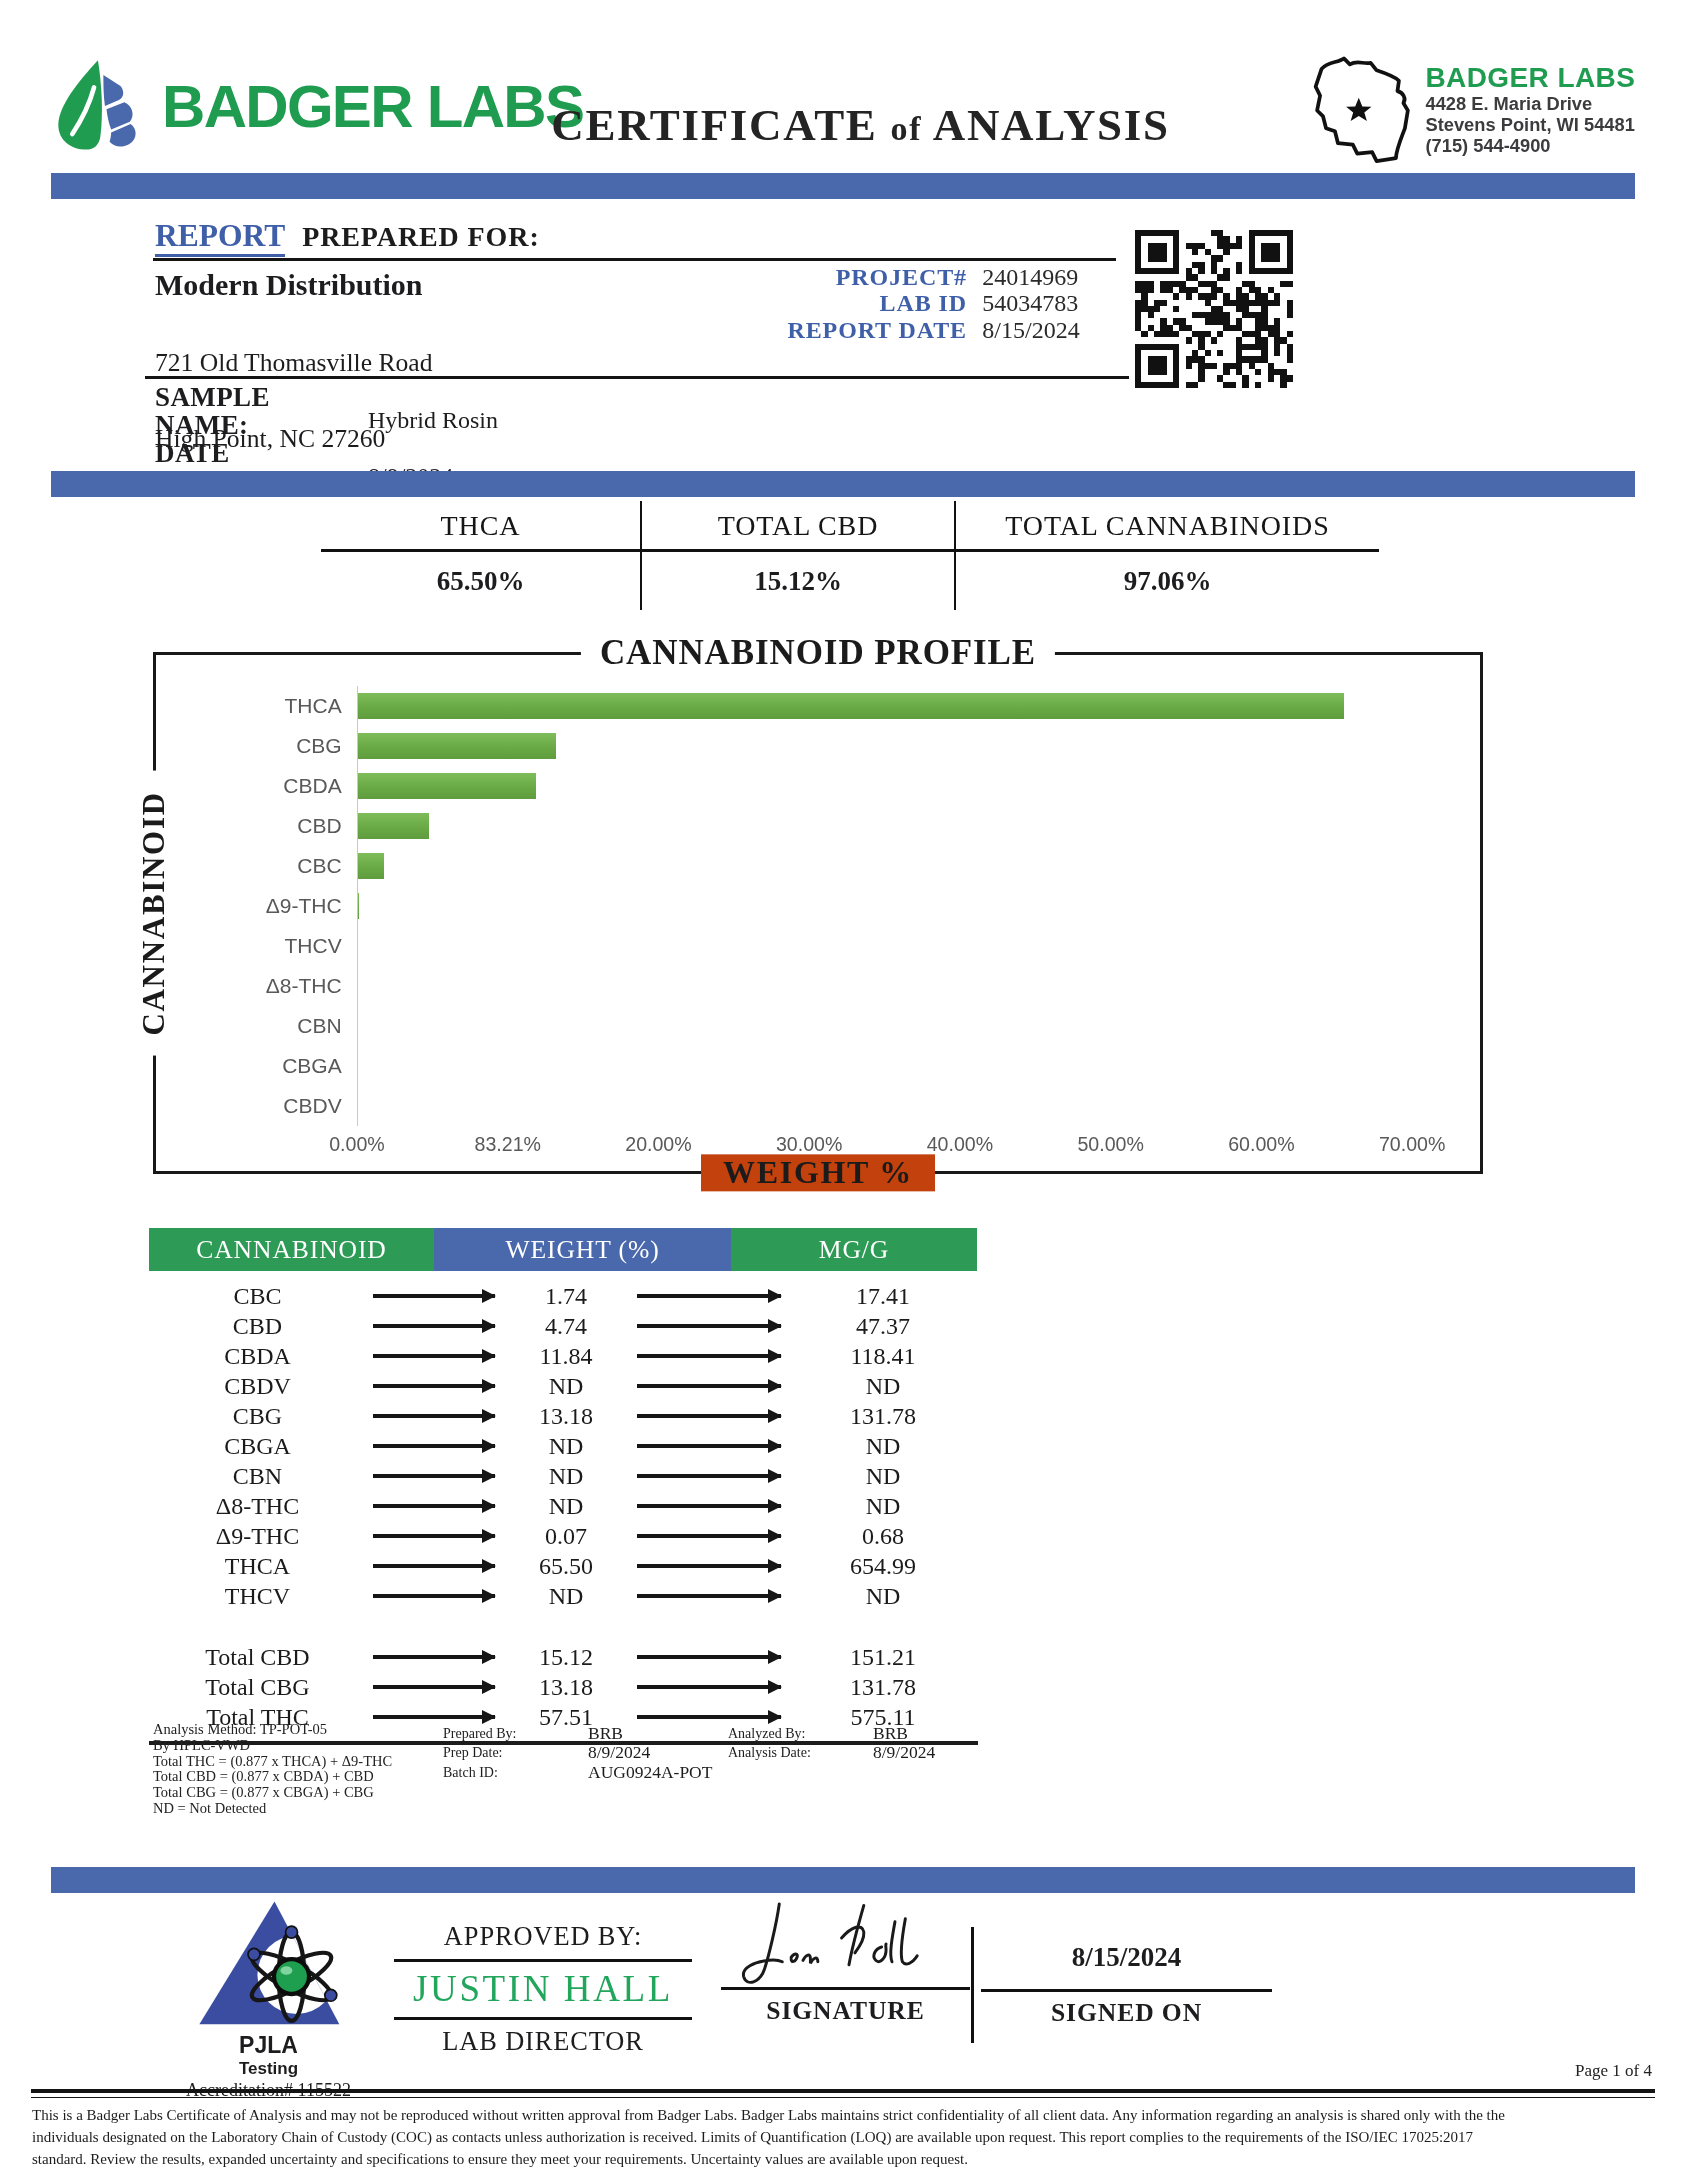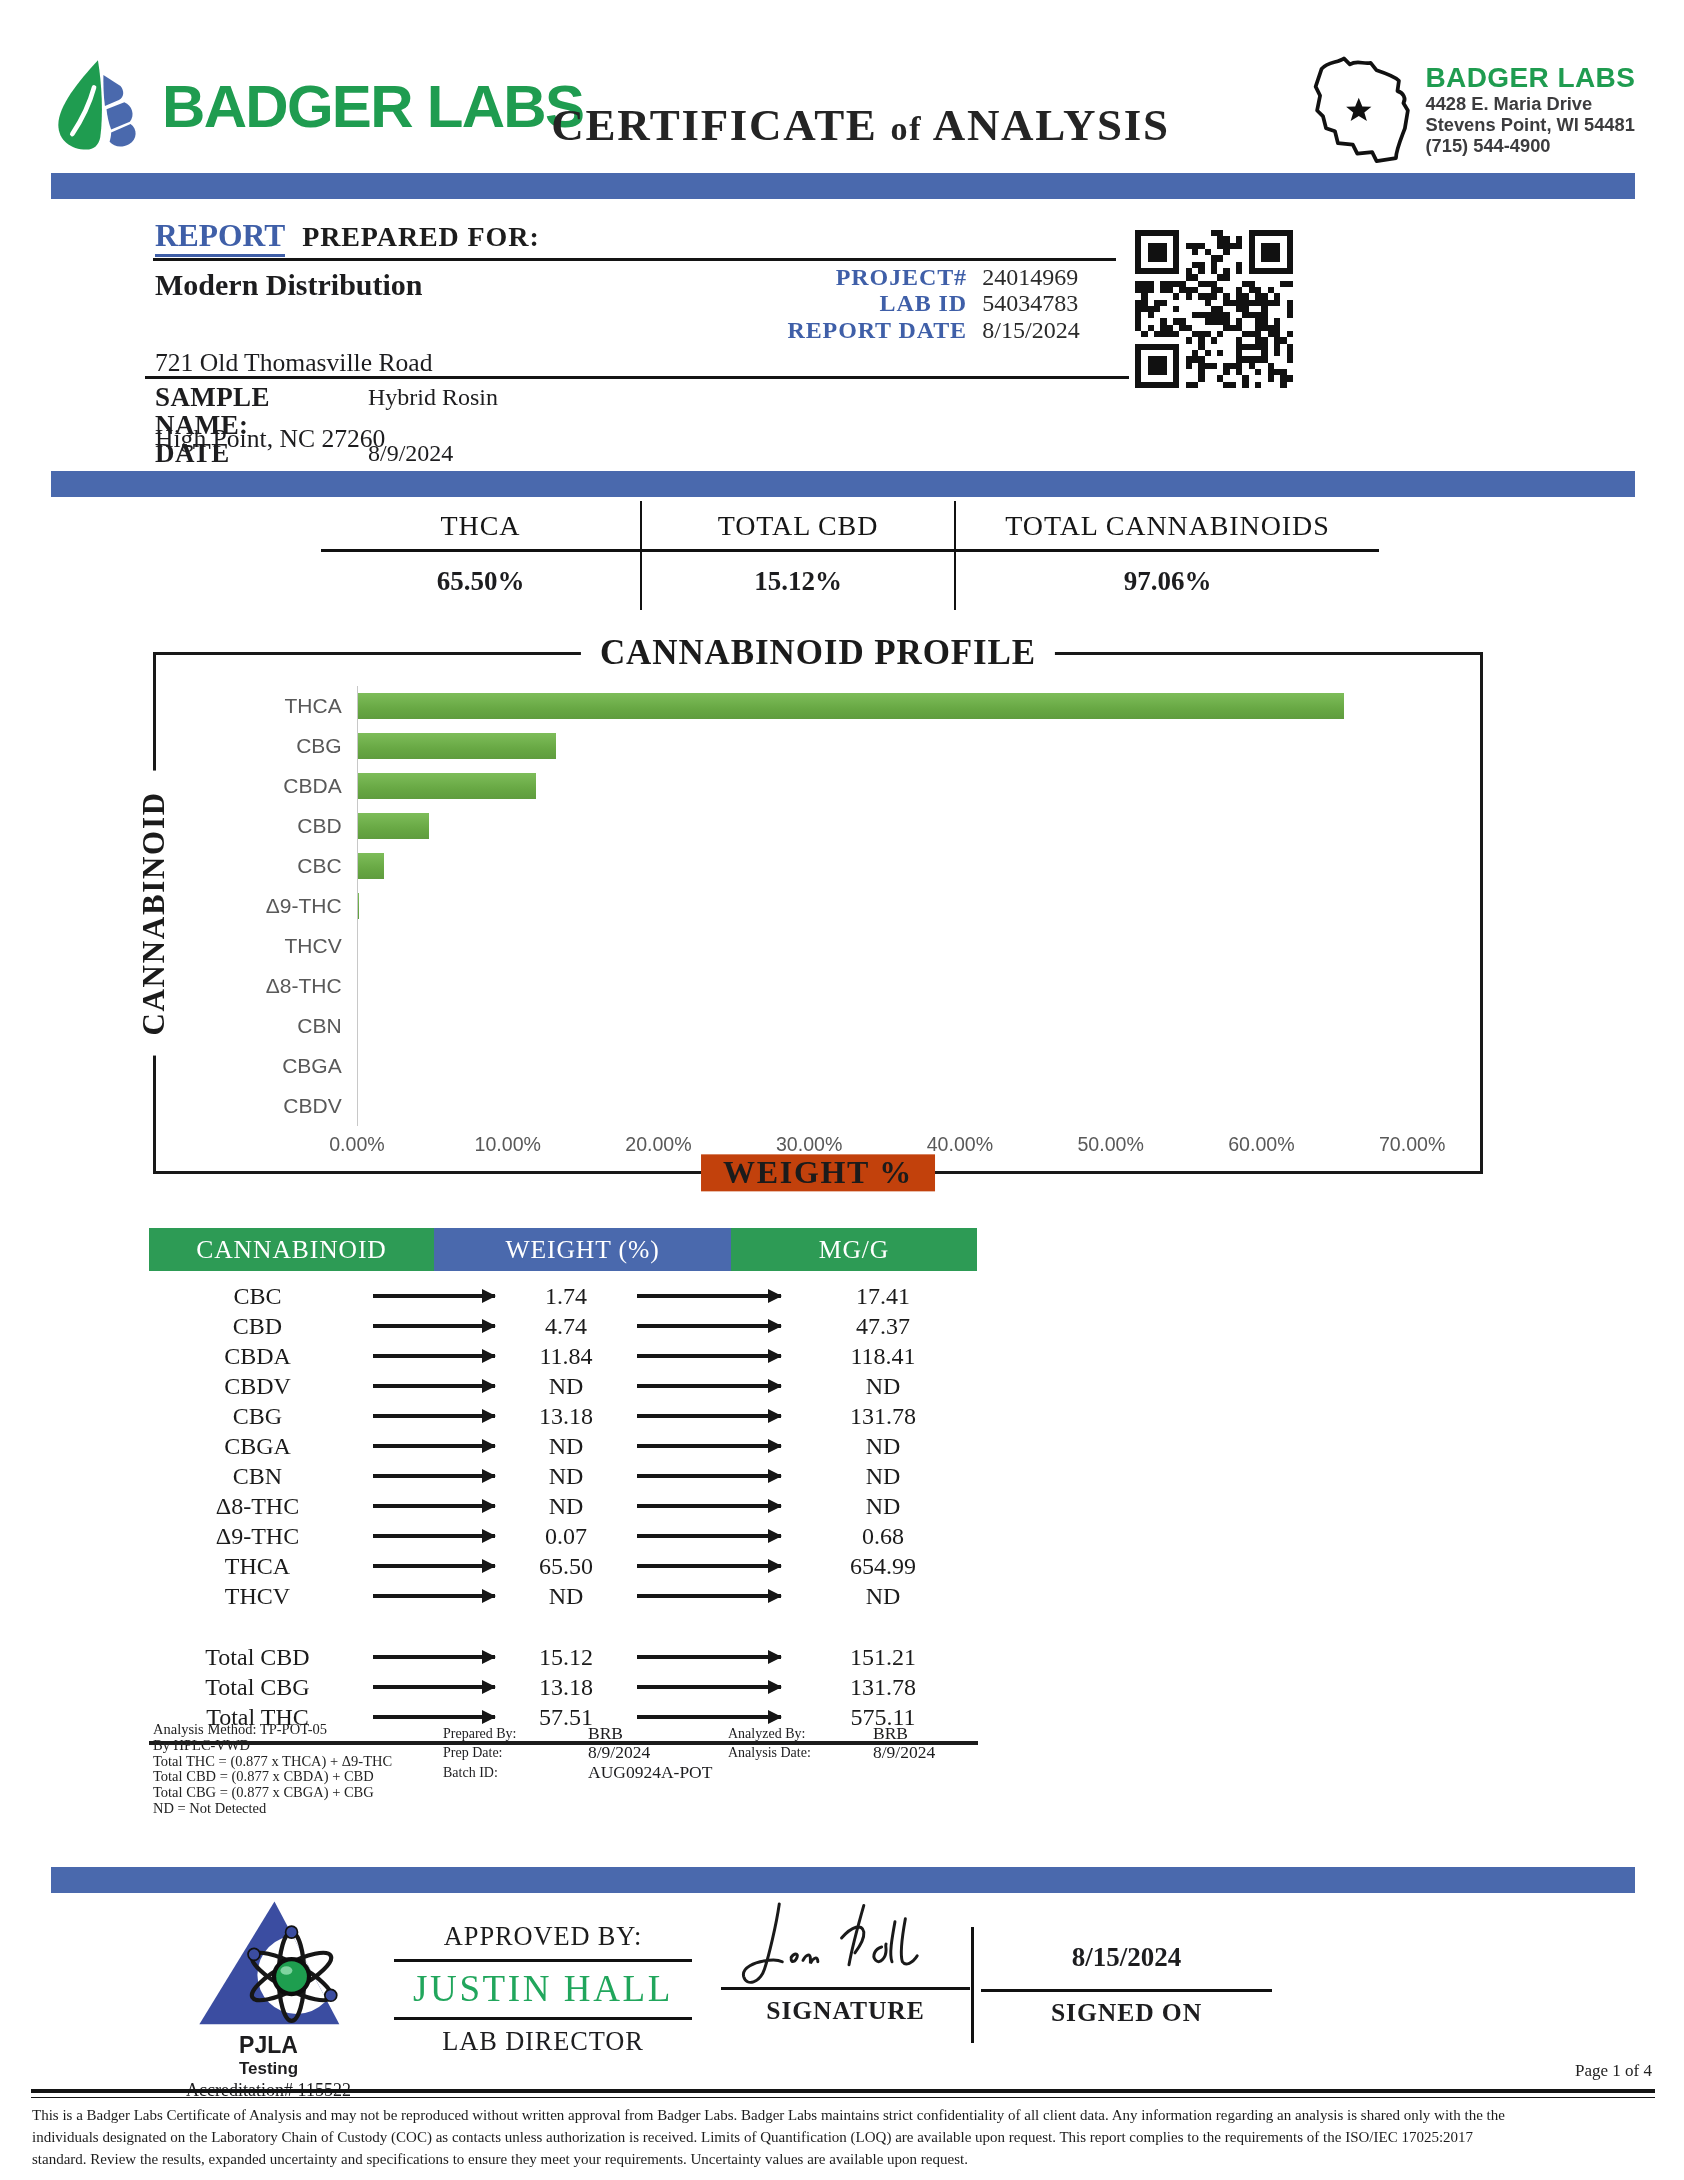--- a/index.html
+++ b/index.html
@@ -40,21 +40,21 @@
   .meta { position:absolute; left:545px; top:264px; width:579px; }
   .meta-row { display:flex; line-height:26.4px; }
   .meta-label { width:422px; text-align:right; color:#3f5fa8; font-weight:700; font-size:24px; letter-spacing:0.9px; }
   .meta-value { padding-left:15.3px; font-size:24px; color:#2a2a2a; }
 
   .qr { position:absolute; left:1135px; top:230px; width:158px; height:158px; fill:#111; shape-rendering:crispEdges; }
 
   .sample { position:absolute; left:155px; top:383px; }
   .sample-row { display:flex; line-height:28px; }
   .s-label { width:213px; font-weight:700; font-size:27px; letter-spacing:0.4px; }
-  .s-value { font-size:24px; }
+  .s-value { font-size:24px;margin-top:23px; }
 
   
   .summary { position:absolute; left:321px; top:501px; width:1061px; height:109px; display:flex; }
   .sum-col { text-align:center; }
   .c0 { width:319px; } .c1 { width:316px; border-left:2.6px solid #111; border-right:2.6px solid #111; } .c2 { width:423px; }
   .sum-h { height:51px; padding-top:8.5px; font-size:28px; letter-spacing:0.9px; color:#161616; border-bottom:3.4px solid #111; }
   .sum-v { padding-top:13.6px; font-size:27px; font-weight:700; }
 
   
   .chart-frame { position:absolute; left:153px; top:652px; width:1330px; height:522px; border:3.4px solid #181818; }
@@ -599,21 +599,21 @@
         </div>
         <div class="crow">
           <div class="clabel">CBDV</div>
           <div class="cbars">
             <div class="cbar" style="width: 0%;"></div>
           </div>
         </div>
       </div>
     <div class="chart-ticks" id="chart-ticks">
         <span class="tick" style="left: 0%;">0.00%</span>
-        <span class="tick" style="left: 13.4228%;">10.00%</span>
+        <span class="tick" style="left: 13.4228%;">83.21%</span>
         <span class="tick" style="left: 26.8456%;">20.00%</span>
         <span class="tick" style="left: 40.2685%;">30.00%</span>
         <span class="tick" style="left: 53.6913%;">40.00%</span>
         <span class="tick" style="left: 67.1141%;">50.00%</span>
         <span class="tick" style="left: 80.5369%;">60.00%</span>
         <span class="tick" style="left: 93.9597%; text-align: right;">70.00%</span>
       </div>
     <div class="chart-xlabel">WEIGHT %</div>
   </div>
 

